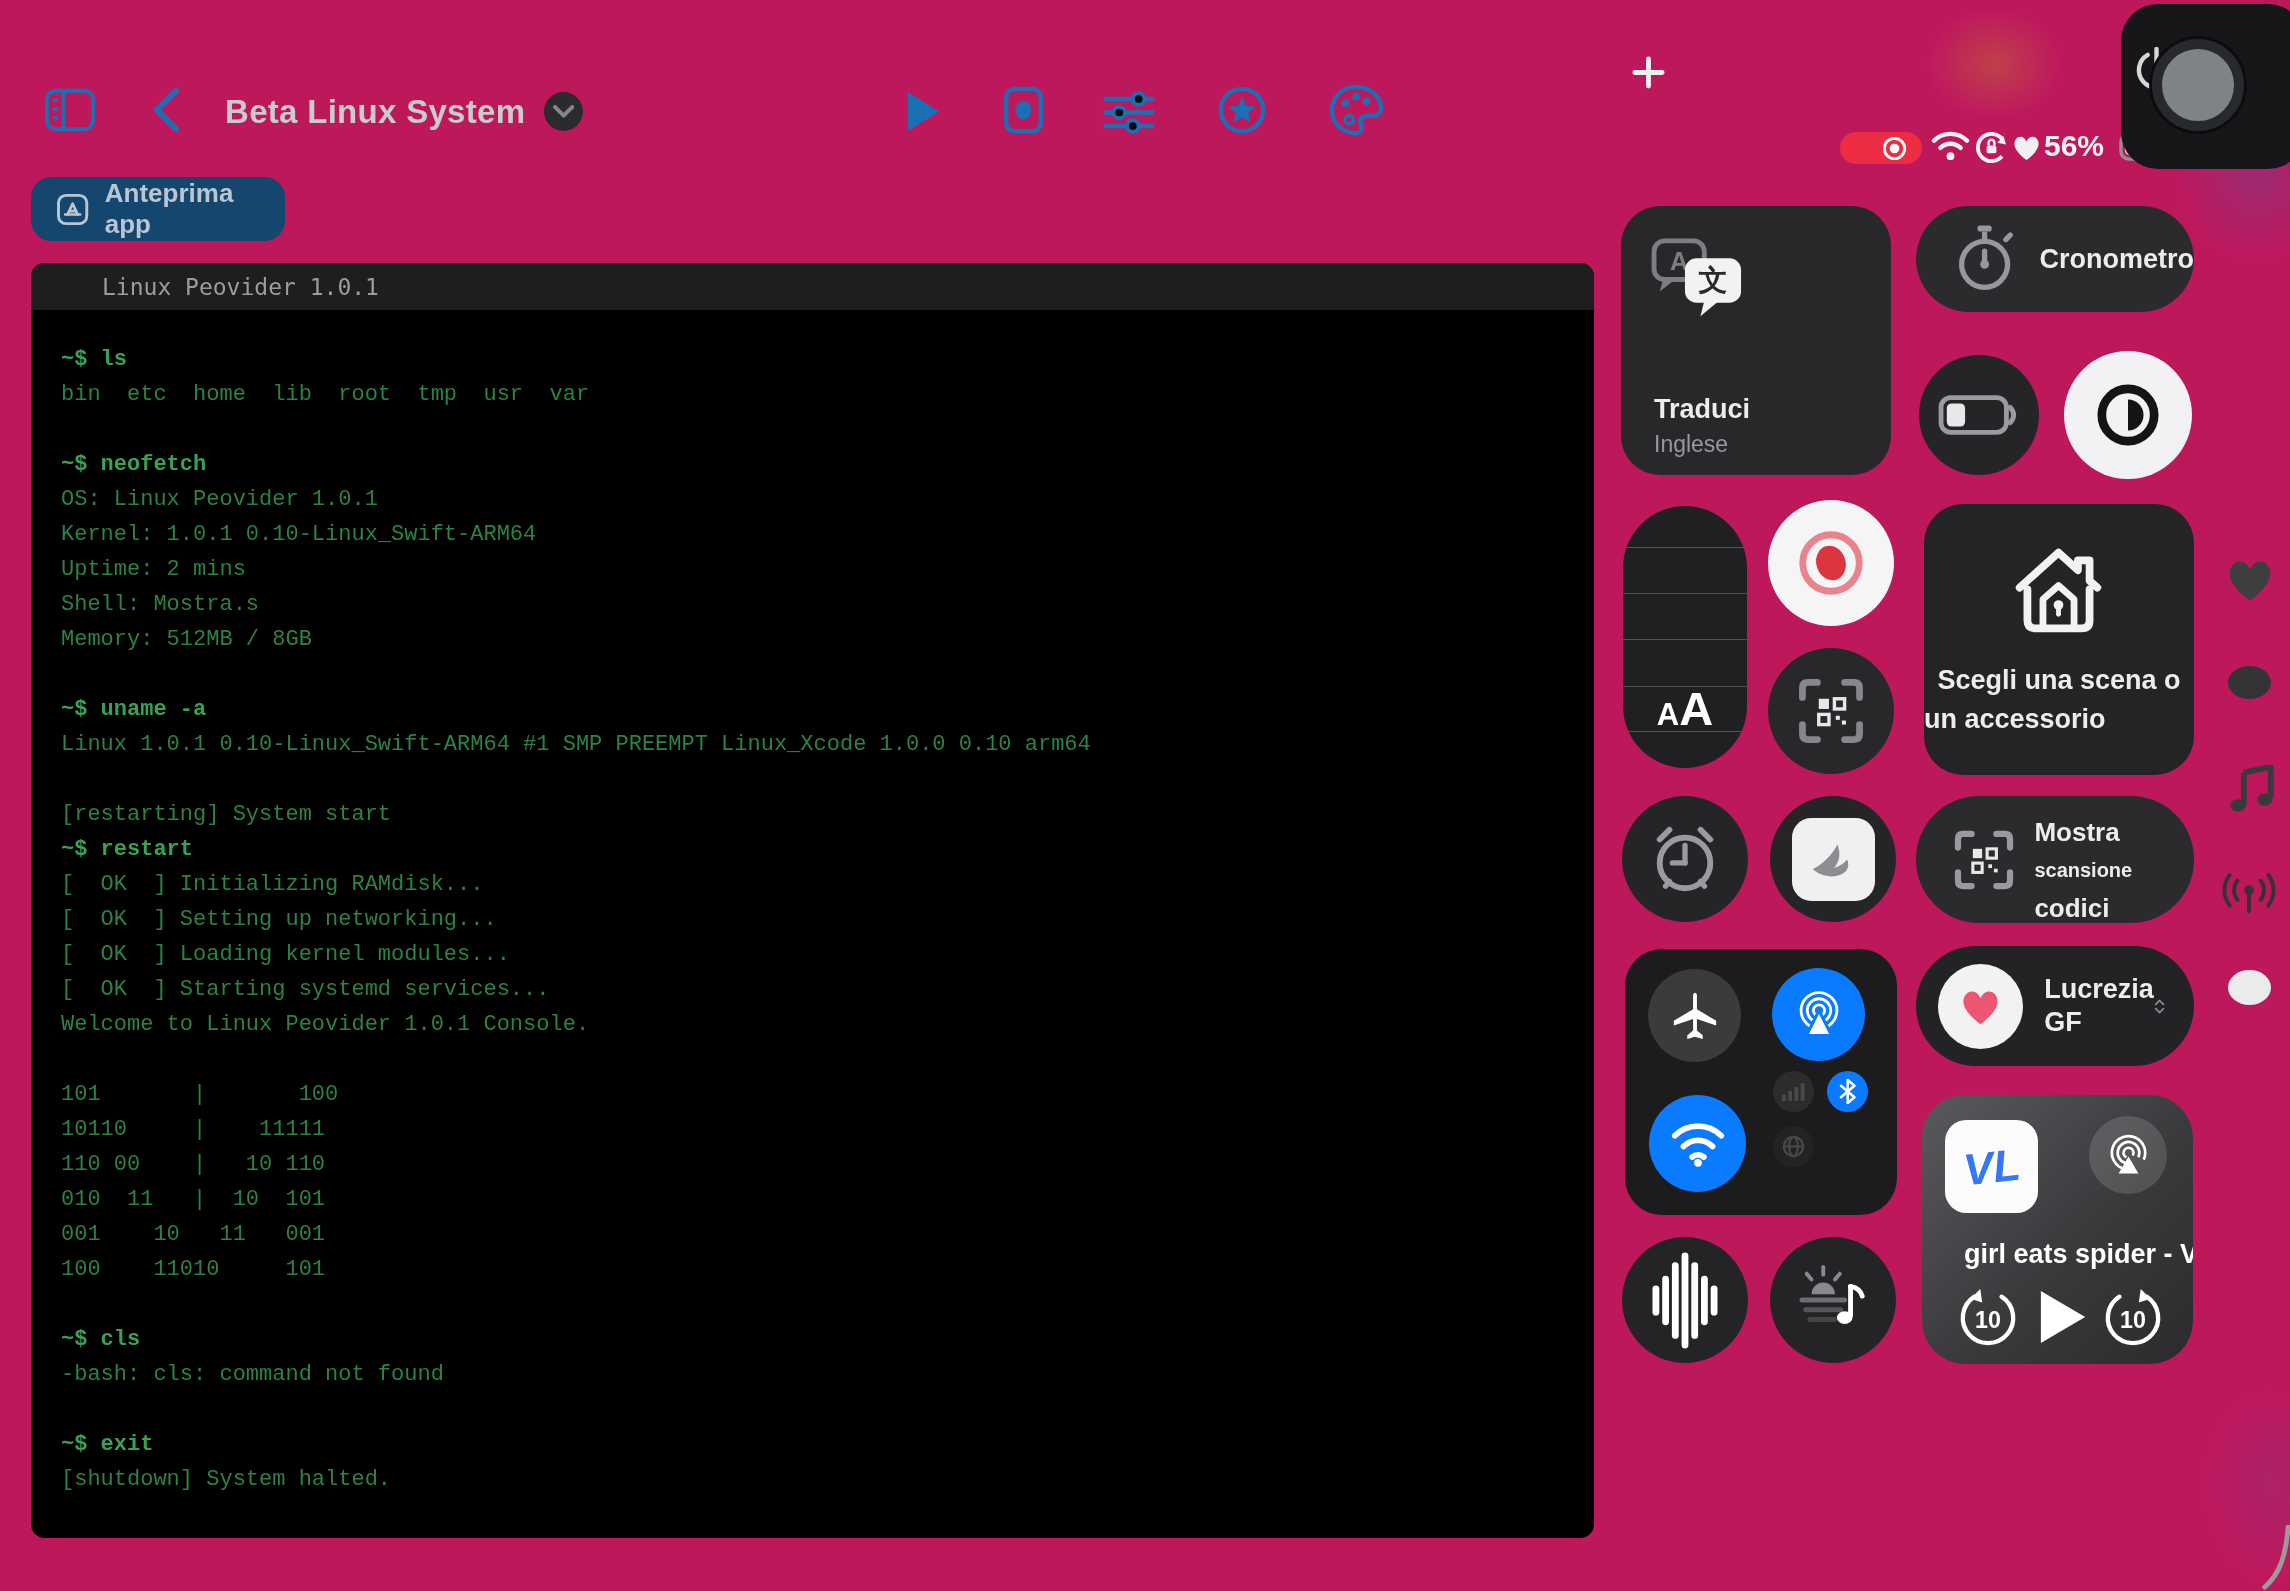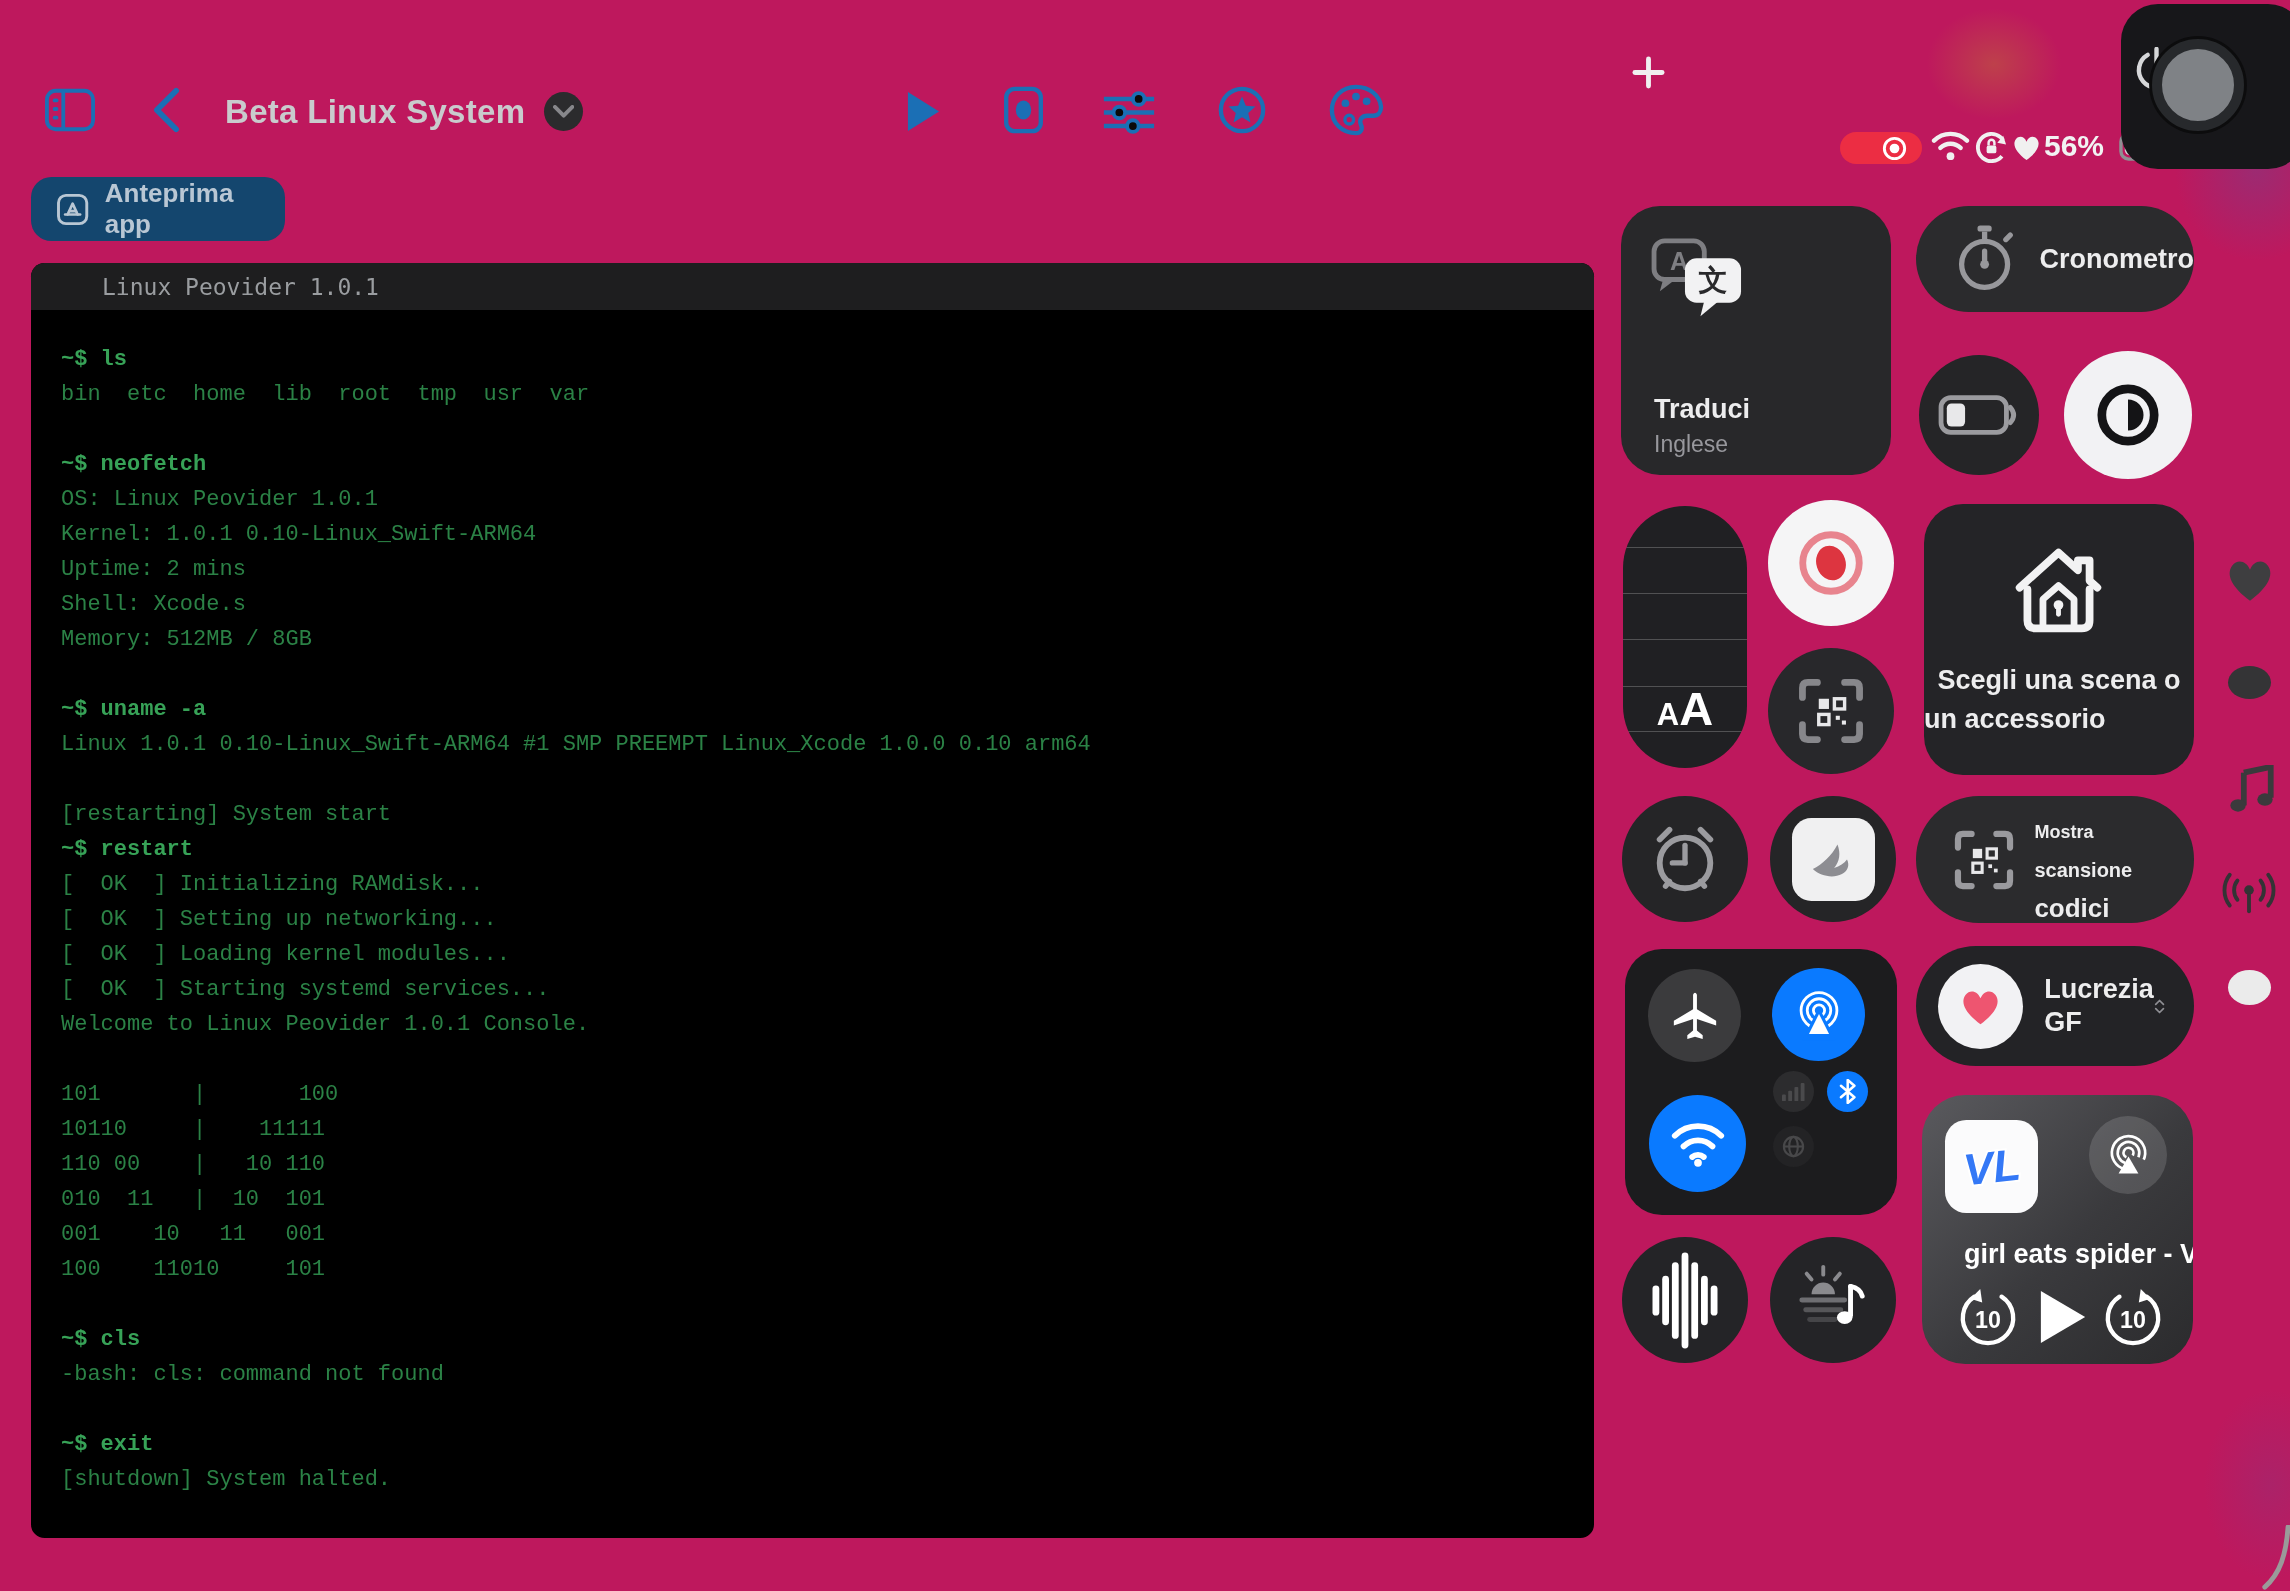--- a/index.html
+++ b/index.html
@@ -174,21 +174,21 @@
       <span>Linux Peovider 1.0.1</span>
     </div>
     <div class="term-body">
         <div class="tl cmd">~$ ls</div>
         <div class="tl out">bin  etc  home  lib  root  tmp  usr  var</div>
         <div class="tl out"></div>
         <div class="tl cmd">~$ neofetch</div>
         <div class="tl out">OS: Linux Peovider 1.0.1</div>
         <div class="tl out">Kernel: 1.0.1 0.10-Linux_Swift-ARM64</div>
         <div class="tl out">Uptime: 2 mins</div>
-        <div class="tl out">Shell: Xcode.s</div>
+        <div class="tl out">Shell: Mostra.s</div>
         <div class="tl out">Memory: 512MB / 8GB</div>
         <div class="tl out"></div>
         <div class="tl cmd">~$ uname -a</div>
         <div class="tl out">Linux 1.0.1 0.10-Linux_Swift-ARM64 #1 SMP PREEMPT Linux_Xcode 1.0.0 0.10 arm64</div>
         <div class="tl out"></div>
         <div class="tl out">[restarting] System start</div>
         <div class="tl cmd">~$ restart</div>
         <div class="tl out">[  OK  ] Initializing RAMdisk...</div>
         <div class="tl out">[  OK  ] Setting up networking...</div>
         <div class="tl out">[  OK  ] Loading kernel modules...</div>
@@ -322,21 +322,21 @@
       <path d="M70 8 H84 Q92 8 92 16 V30" fill="none" stroke="#9a9a9e" stroke-width="10" stroke-linecap="round"></path>
       <path d="M92 70 V84 Q92 92 84 92 H70" fill="none" stroke="#9a9a9e" stroke-width="10" stroke-linecap="round"></path>
       <path d="M30 92 H16 Q8 92 8 84 V70" fill="none" stroke="#9a9a9e" stroke-width="10" stroke-linecap="round"></path>
       <rect x="32" y="32" width="15" height="15" fill="#e8e8ea"></rect>
       <rect x="55" y="32" width="15" height="15" fill="none" stroke="#e8e8ea" stroke-width="5"></rect>
       <rect x="32" y="55" width="15" height="15" fill="none" stroke="#e8e8ea" stroke-width="5"></rect>
       <rect x="57" y="57" width="6" height="6" fill="#e8e8ea"></rect>
       <rect x="66" y="64" width="6" height="6" fill="#e8e8ea"></rect>
     </svg>
     <div style="margin-left:19.4px;line-height:38px;">
-      <div class="cc-label" style="font-size:18px;margin-top:20px;">Mostra</div>
+      <div class="cc-label" style="font-size:26px;margin-top:20px;">Mostra</div>
       <div class="cc-label" style="font-size:20px;">scansione</div>
       <div class="cc-label" style="font-size:26px;">codici</div>
     </div>
   </div>
 
   <div class="cc-tile" style="left:1625px;top:949px;width:272px;height:266px;border-radius:37px;background:#1c1c1e;">
     <div class="mini" style="left:23px;top:20.4px;width:93px;height:93px;background:#3b3b3d;">
       <svg width="50" height="50" viewBox="0 0 52 52">
         <path d="M24 4 C25 1 27 1 28 4 L28 19 L48 31 L48 36 L28 29 L28 41 L34 46 L34 50 L26 47.5 L18 50 L18 46 L24 41 L24 29 L4 36 L4 31 L24 19 Z" fill="#fff"></path>
       </svg>

